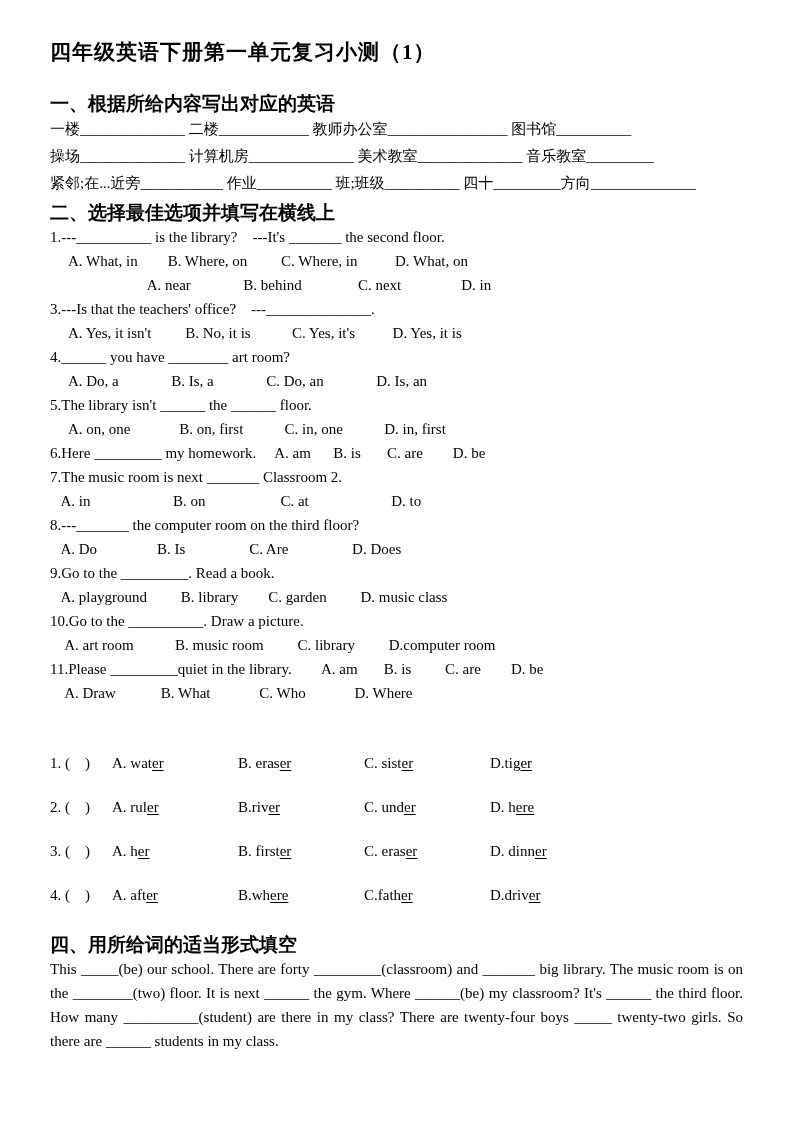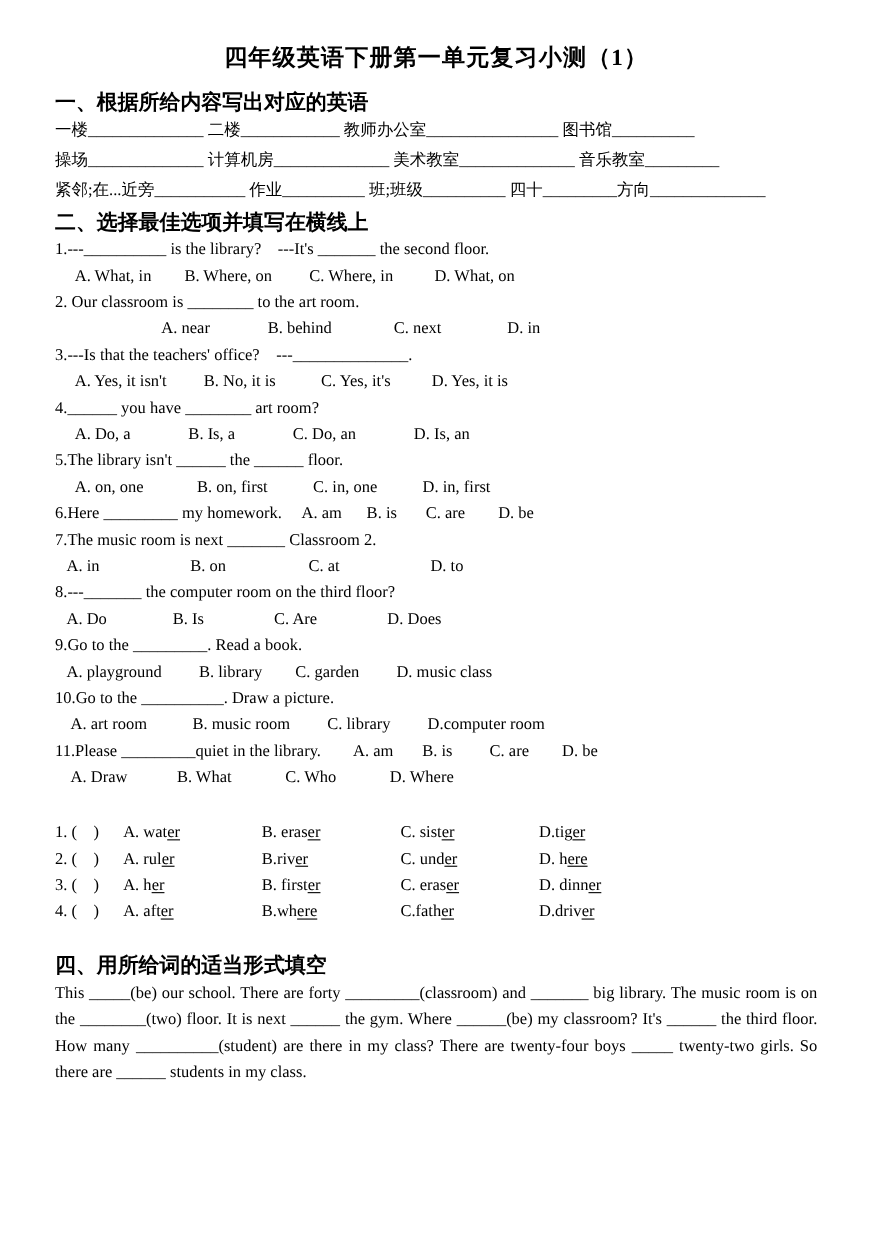--- a/index.html
+++ b/index.html
@@ -10,22 +10,22 @@
     padding: 38px 50px 30px 50px;
     background: #ffffff;
     color: #000000;
     font-family: "Liberation Serif", "DejaVu Serif", serif;
     font-size: 15px;
     overflow: hidden;
   }
   .title {
     font-size: 21px;
     font-weight: bold;
-    text-align: center;
-    margin-bottom: 16px;
+    text-align: left;
+    margin-bottom: 26px;
     letter-spacing: 1px;
   }
   .heading {
     font-weight: bold;
     font-size: 19px;
     line-height: 24px;
   }
   .sec { margin-bottom: 4px; }
   .sec2-gap { }
   .sec3-gap { margin-top: 26px; }
@@ -34,21 +34,21 @@
     white-space: pre;
     line-height: 24px;
   }
   .vocab .line { line-height: 27px; }
   .pron-row {
     line-height: 24px;
     display: flex;
     align-items: baseline;
   }
   .pron-num { display: inline-block; width: 62px; }
-  .pron-opt { display: inline-block; width: 126px; }
+  .pron-opt { display: inline-block; width: 126px; margin-top: 20px; }
   .ul { text-decoration: underline; text-underline-offset: 2px; }
   .cloze {
     line-height: 24px;
     text-align: justify;
   }
 </style>
 </head>
 <body>
 
 <div class="page">
@@ -59,21 +59,20 @@
     <div class="heading">一、根据所给内容写出对应的英语</div>
     <div class="line">一楼______________ 二楼____________ 教师办公室________________ 图书馆__________</div>
     <div class="line">操场______________ 计算机房______________ 美术教室______________ 音乐教室_________</div>
     <div class="line">紧邻;在...近旁___________ 作业__________ 班;班级__________ 四十_________方向______________</div>
   </div>
 
   <div class="sec sec2-gap">
     <div class="heading">二、选择最佳选项并填写在横线上</div>
     <div class="line">1.---__________ is the library?    ---It's _______ the second floor.</div>
     <div class="line">     A. What, in        B. Where, on         C. Where, in          D. What, on</div>
-    <div class="line">2. Our classroom is ________ to the art room.</div>
     <div class="line">                          A. near              B. behind               C. next                D. in</div>
     <div class="line">3.---Is that the teachers' office?    ---______________.</div>
     <div class="line">     A. Yes, it isn't         B. No, it is           C. Yes, it's          D. Yes, it is</div>
     <div class="line">4.______ you have ________ art room?</div>
     <div class="line">     A. Do, a              B. Is, a              C. Do, an              D. Is, an</div>
     <div class="line">5.The library isn't ______ the ______ floor.</div>
     <div class="line">     A. on, one             B. on, first           C. in, one           D. in, first</div>
     <div class="line">6.Here _________ my homework.     A. am      B. is       C. are        D. be</div>
     <div class="line">7.The music room is next _______ Classroom 2.</div>
     <div class="line">   A. in                      B. on                    C. at                      D. to</div>

